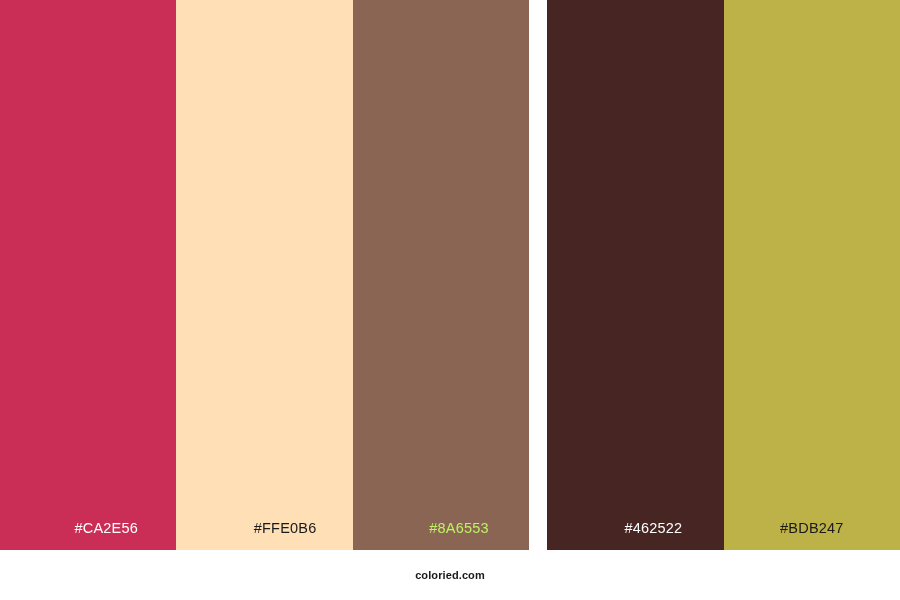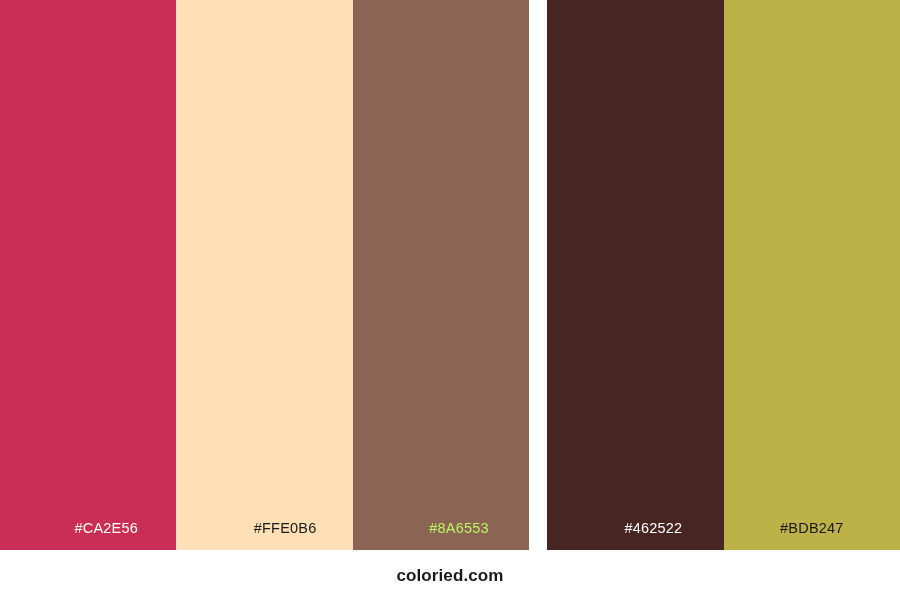--- a/index.html
+++ b/index.html
@@ -56,21 +56,21 @@
   }
   #footer-bar {
     width: 900px;
     height: 50px;
     background: #ffffff;
     display: flex;
     align-items: center;
     justify-content: center;
   }
   #site-credit {
-    font-size: 17px;
+    font-size: 11px;
     font-weight: bold;
     color: #1a1a1a;
     letter-spacing: 0.1px;
     line-height: 1;
     -webkit-font-smoothing: antialiased;
   }
 </style>
 </head>
 <body style="background-color: rgb(255, 255, 255);">
 

